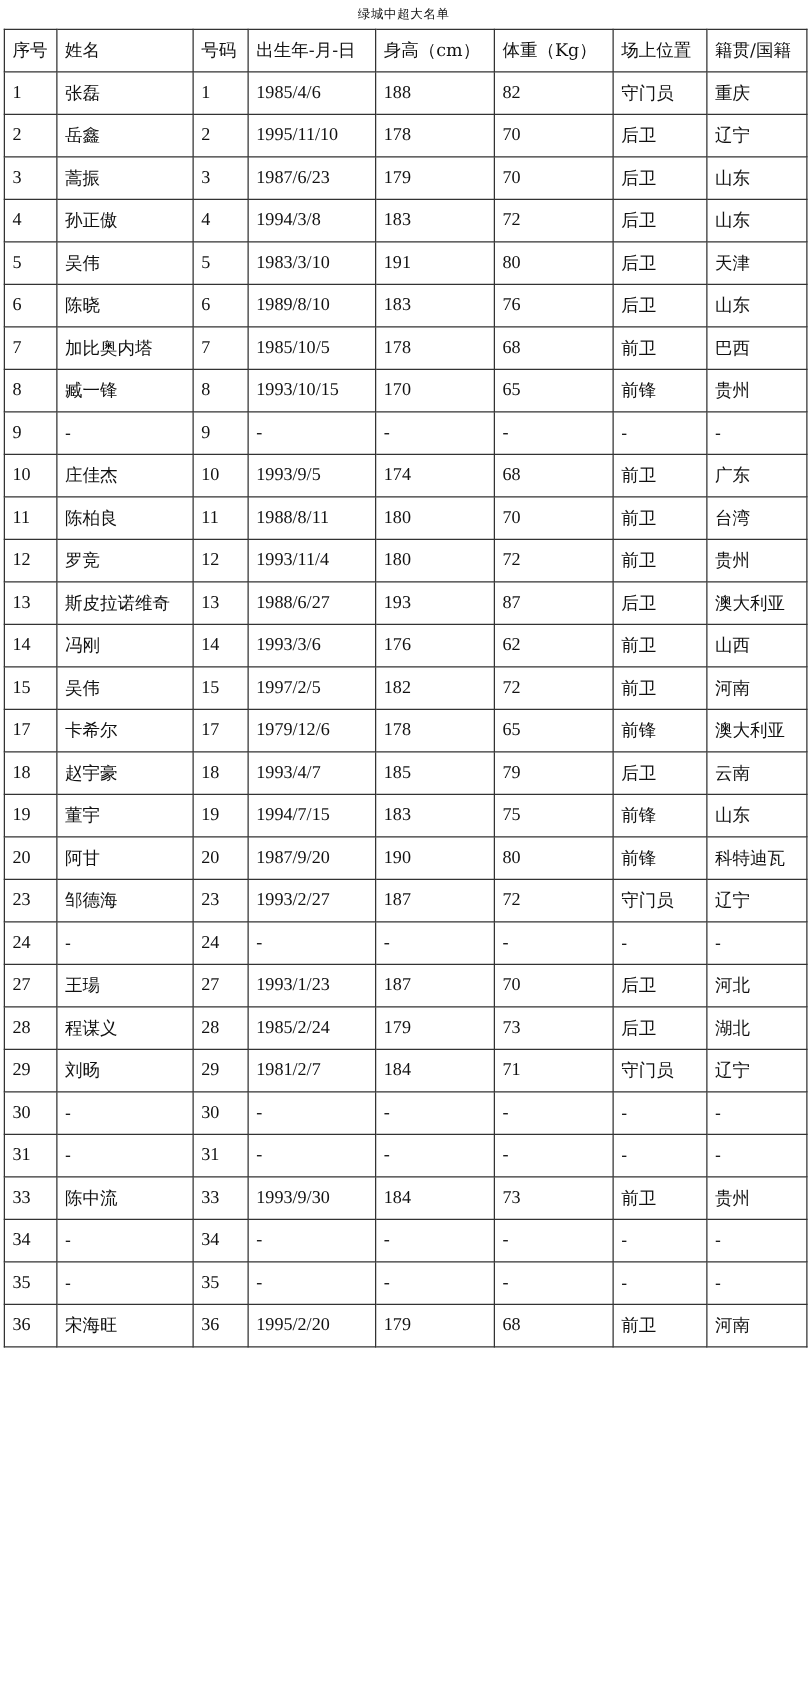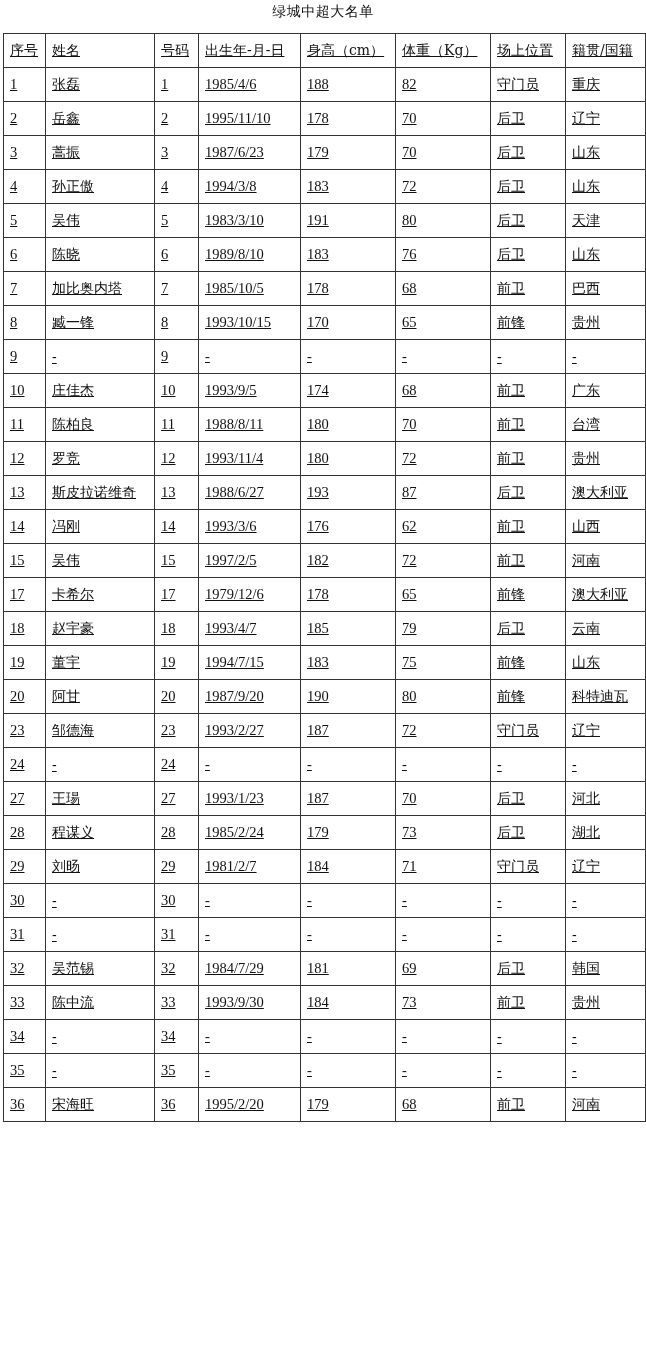--- a/index.html
+++ b/index.html
@@ -3,27 +3,26 @@
   <meta charset="utf-8">
   <style>
     html, body { margin: 0; padding: 0; background: #ffffff; }
     body {
       width: 646px; height: 1355px; overflow: hidden;
       font-family: "DejaVu Serif", "Liberation Serif", serif;
       color: #111;
     }
     .title {
       height: 23px; line-height: 23px; text-align: center;
-      font-size: 14px; letter-spacing: 0.5px;
+      font-size: 10px; letter-spacing: 0.5px;
     }
     table {
-      position: absolute; left: 3px; top: 33px;
+      position: absolute; left: 3px; top: 23px;
       border-collapse: collapse; table-layout: fixed;
       width: 642px;
-      text-decoration: underline;
     }
     td {
       border: 1.5px solid #333;
       height: 33px; padding: 0 0 0 6px;
       font-size: 14px; white-space: nowrap; overflow: hidden;
       vertical-align: middle;
     }
     td.num { font-family: "Liberation Serif", serif; font-size: 14.5px; }
     tr.header td { font-size: 14px; }
   </style>
@@ -308,30 +307,20 @@
         <td class="num">31</td>
         <td>-</td>
         <td class="num">31</td>
         <td class="num">-</td>
         <td class="num">-</td>
         <td class="num">-</td>
         <td>-</td>
         <td>-</td>
       </tr>
       <tr>
-        <td class="num">32</td>
-        <td>吴范锡</td>
-        <td class="num">32</td>
-        <td class="num">1984/7/29</td>
-        <td class="num">181</td>
-        <td class="num">69</td>
-        <td>后卫</td>
-        <td>韩国</td>
-      </tr>
-      <tr>
         <td class="num">33</td>
         <td>陈中流</td>
         <td class="num">33</td>
         <td class="num">1993/9/30</td>
         <td class="num">184</td>
         <td class="num">73</td>
         <td>前卫</td>
         <td>贵州</td>
       </tr>
       <tr>

